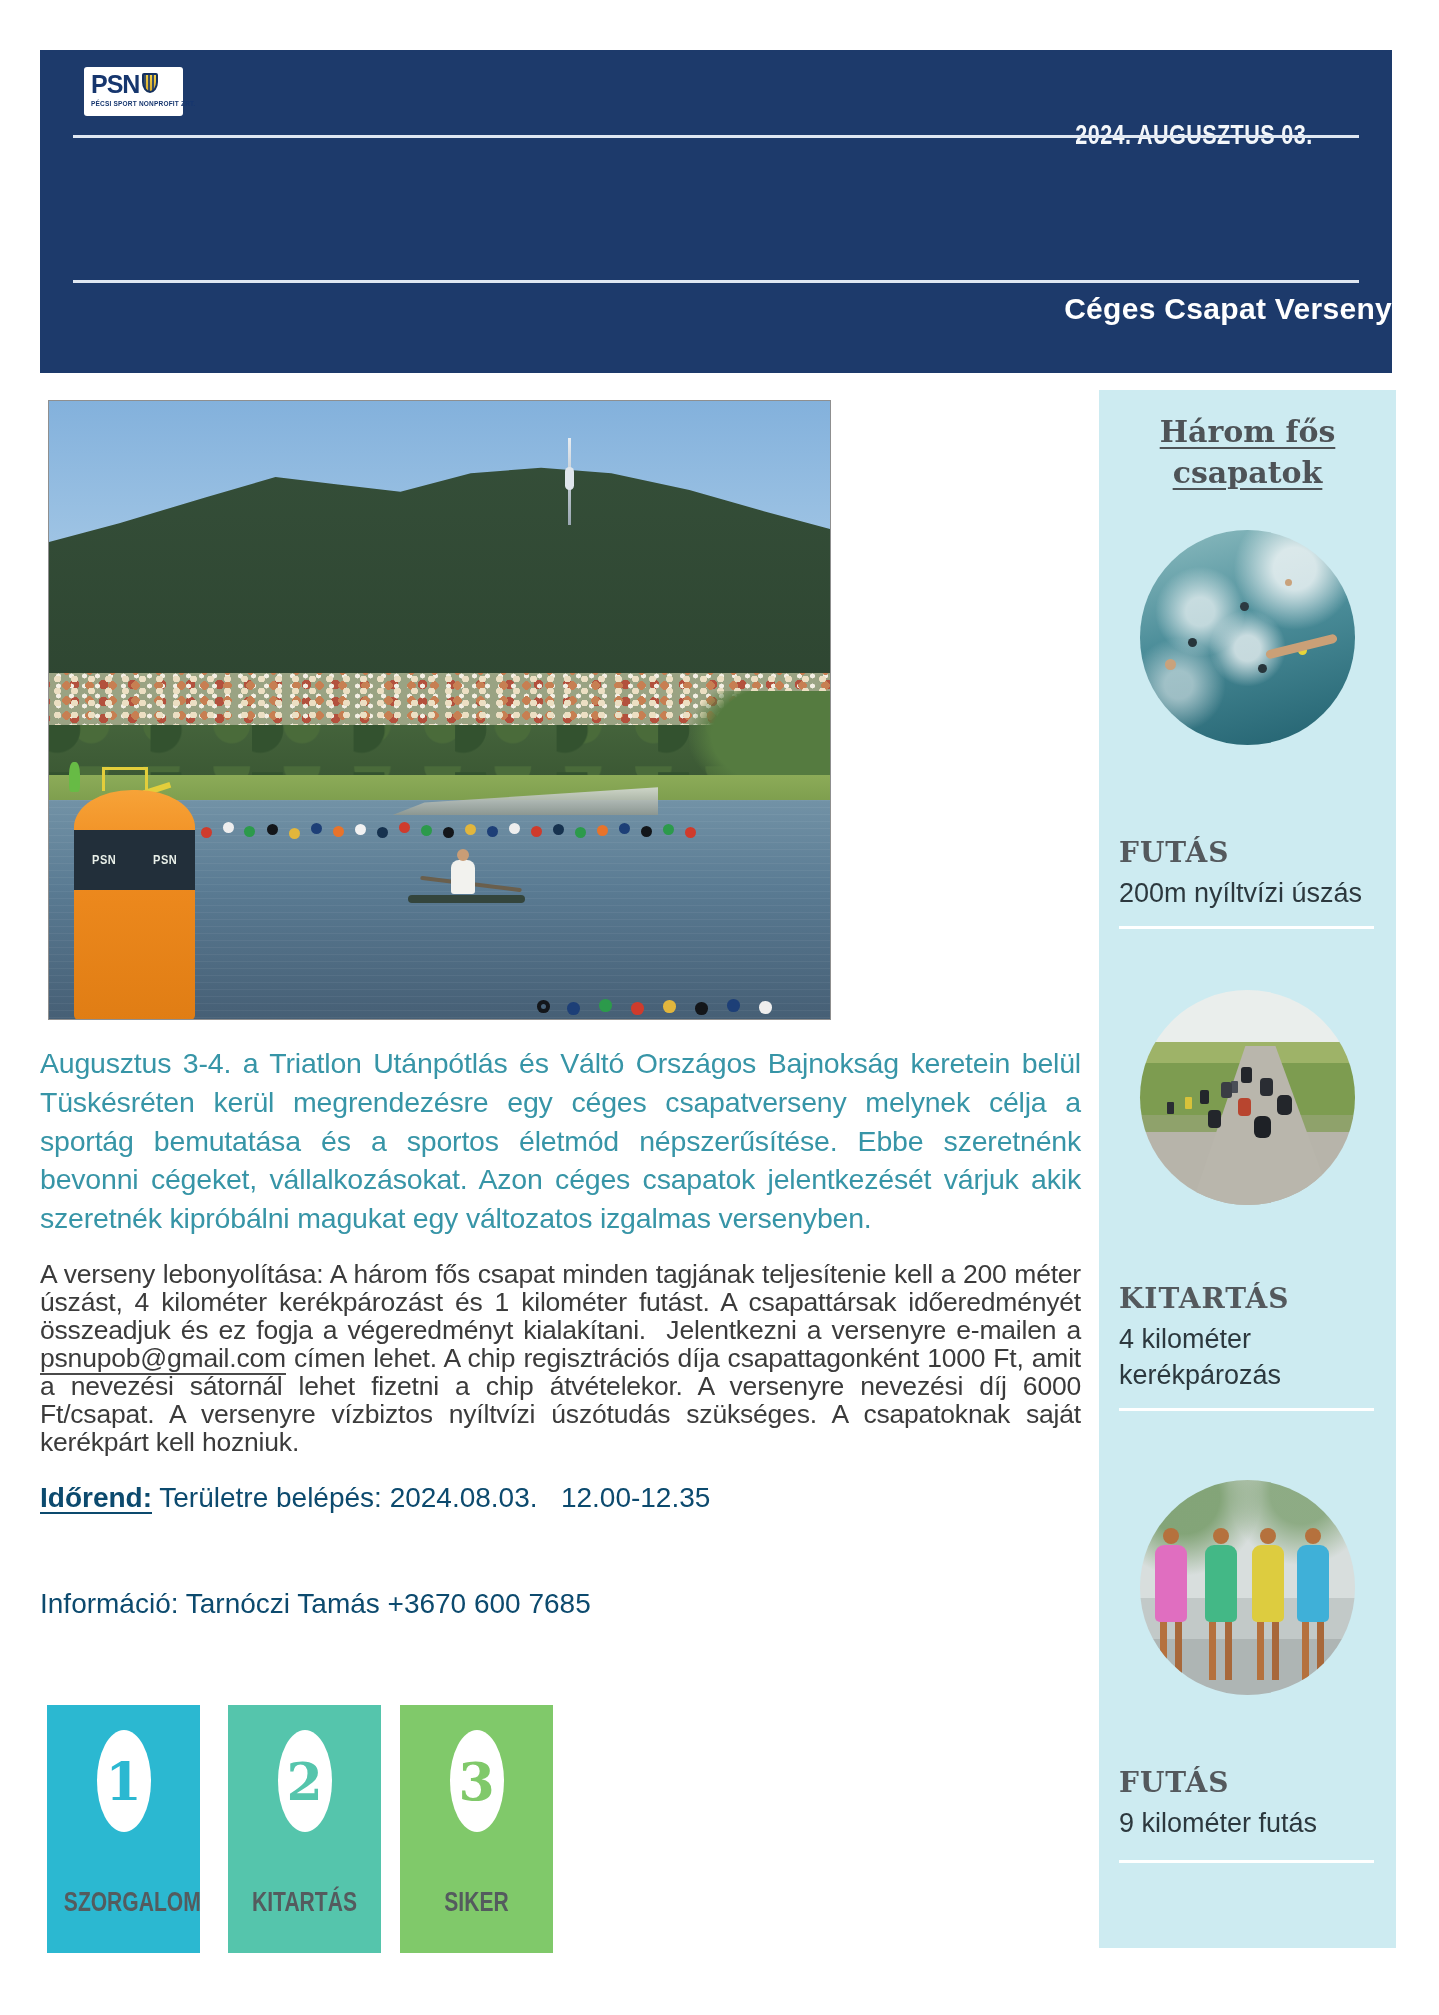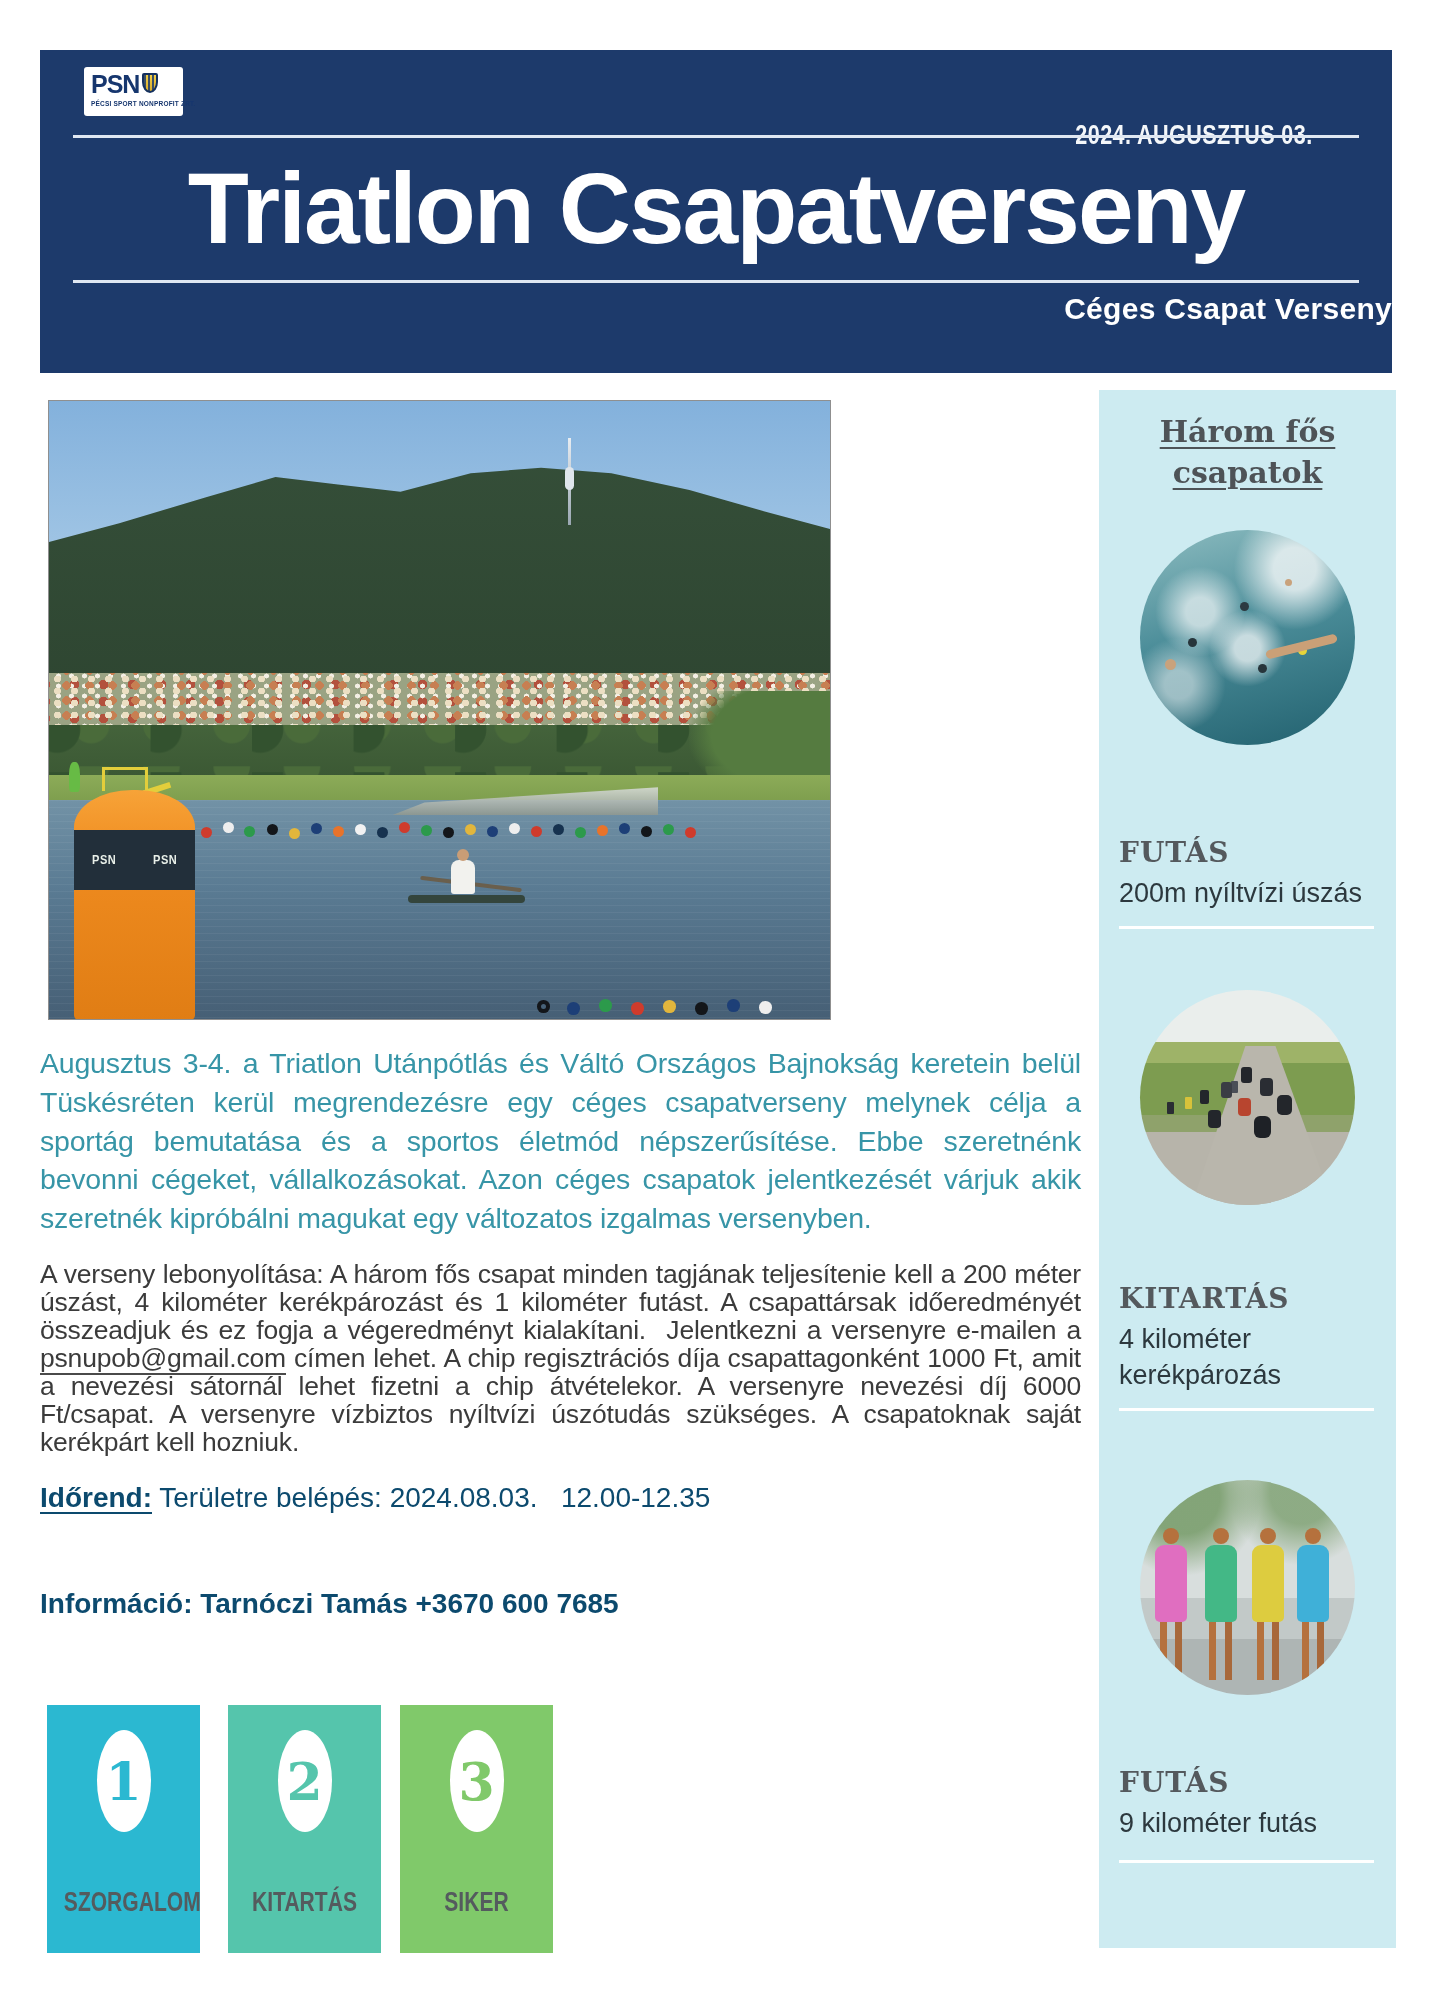--- a/index.html
+++ b/index.html
@@ -194,21 +194,21 @@
   }
   .details {
     position:absolute; left:40px; top:1260px; width:1041px;
     color:#3b3b3b; font-size:26.5px; line-height:1.06; text-align:justify;
     letter-spacing:-.2px;
   }
   .email-link { color:#3b3b3b; text-decoration:none; border-bottom:2px solid #4a4a4a; cursor:pointer; }
   .sched { position:absolute; left:40px; width:1041px; color:#0c4a6e; font-size:28px; }
   .sched-1 { top:1482px; }
   .sched-2 { top:1536px; }
-  .sched-3 { top:1588px; font-weight:bold; }
+  .sched-3 { top:1588px; font-weight:normal; }
   .sched-label { font-weight:bold; text-decoration:underline; text-decoration-thickness:2px; text-underline-offset:5px; }
   
   .step { position:absolute; top:1705px; width:153px; height:248px; }
   .step-1 { left:47px;  background:#2bb8d1; }
   .step-2 { left:228px; background:#55c5ac; }
   .step-3 { left:400px; background:#80c96a; }
   .step-badge { position:absolute; left:50%; top:25px; margin-left:-27px;
     width:54px; height:102px; background:#ffffff; border-radius:50%;
     display:flex; align-items:center; justify-content:center; }
   .step-num { font-family:"DejaVu Serif", serif; font-weight:bold; font-size:52px; }
@@ -227,21 +227,20 @@
   <div class="header">
     <div class="logo">
       <div class="logo-row">
         <span class="logo-acronym">PSN</span>
         <span class="logo-shield"></span>
       </div>
       <div class="logo-subtext">PÉCSI SPORT NONPROFIT ZRT.</div>
     </div>
     <div class="header-date">2024. AUGUSZTUS 03.</div>
     <div class="header-rule rule-top"></div>
-    <div class="page-title">Triatlon Csapatverseny</div>
     <div class="header-rule rule-bottom"></div>
     <div class="page-subtitle">Céges Csapat Verseny</div>
   </div>
 
   <div class="photo">
     <div class="ph-sky"></div>
     <div class="ph-hill"></div>
     <div class="ph-tower"></div>
     <div class="ph-town"></div>
     <div class="ph-trees"></div>

